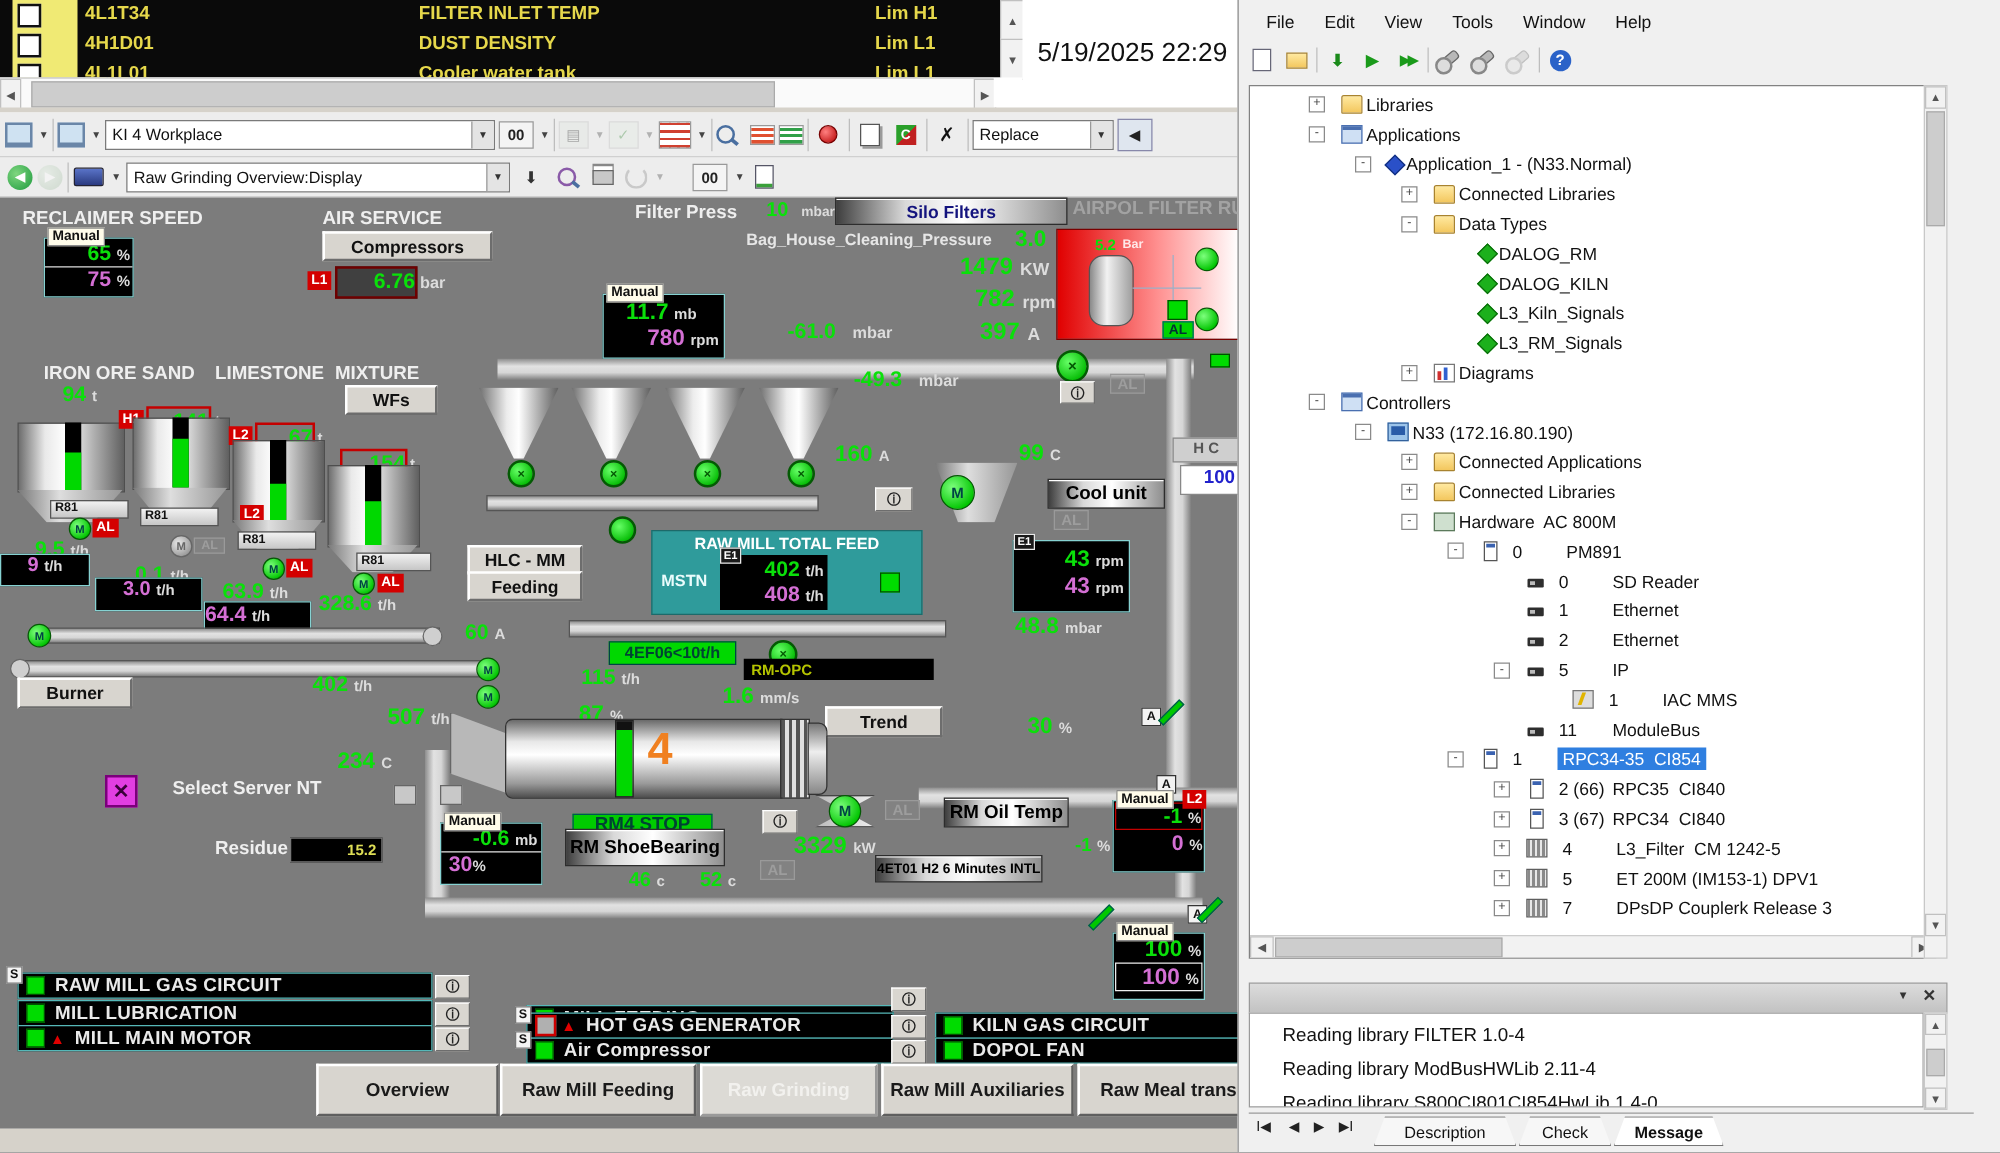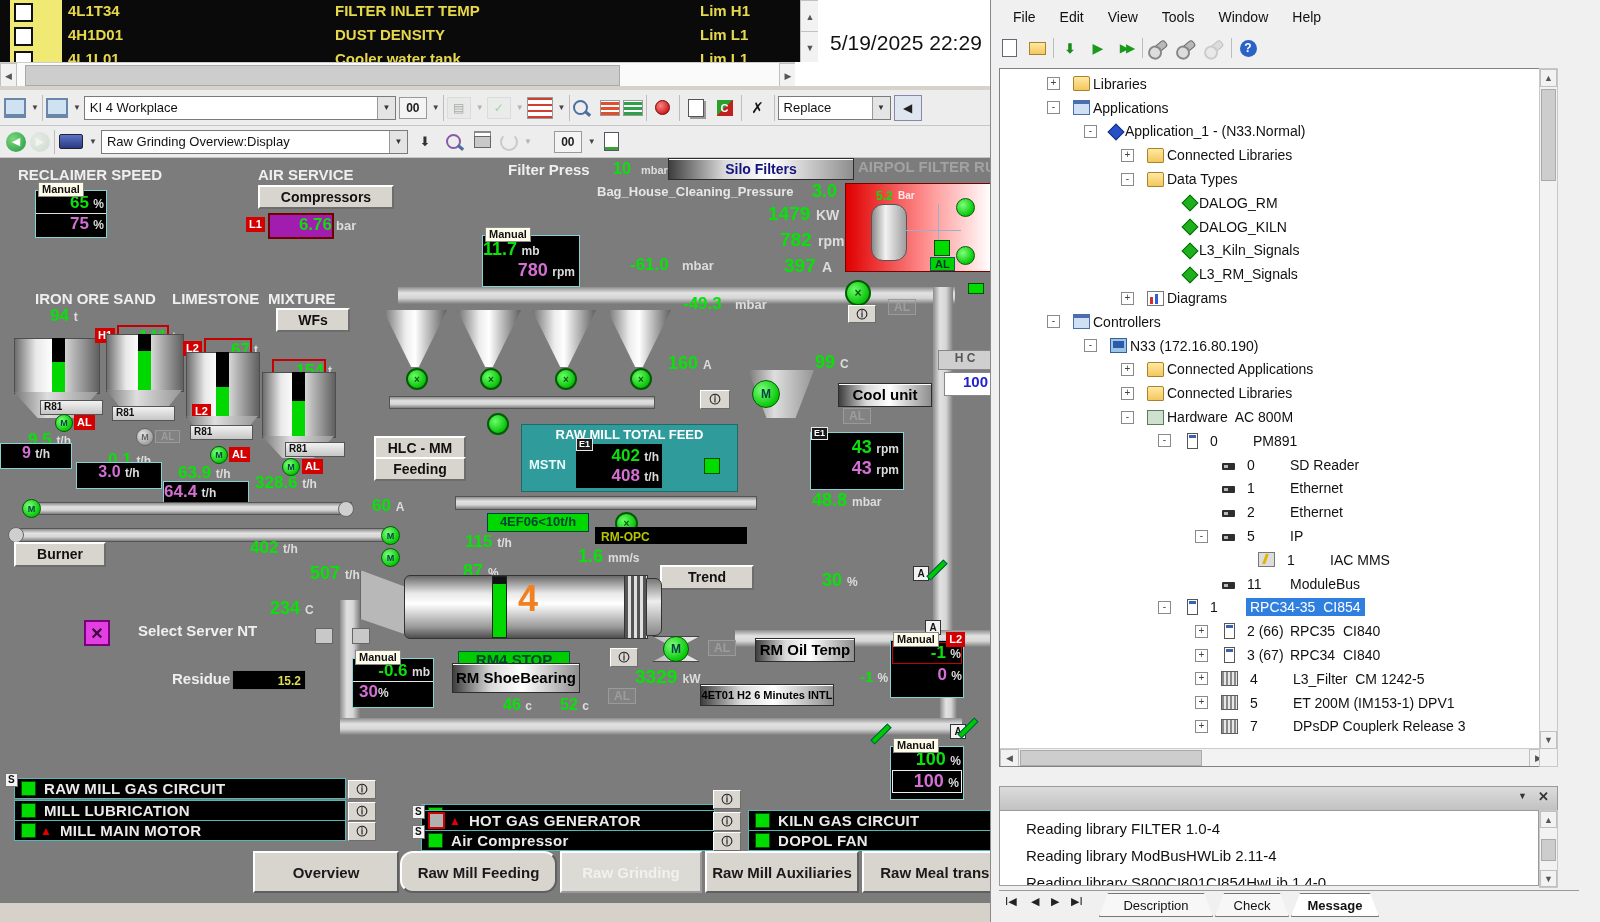--- a/index.html
+++ b/index.html
@@ -217,21 +217,21 @@
   <div class="abs lbl" style="left:18px;top:166px;font-size:15px;">RECLAIMER SPEED</div>
   <div class="abs vbox" style="left:35px;top:190px;width:70px;height:46px;">
     <span class="mtag">Manual</span>
     <div style="text-align:right;padding:2px 2px 0 0;"><span class="g" style="font-size:17px;">65</span> <span class="u">%</span></div>
     <div style="border-top:1px solid #ddd;text-align:right;padding-right:2px;"><span class="m" style="font-size:17px;">75</span> <span class="u">%</span></div>
   </div>
 
   <div class="abs lbl" style="left:258px;top:166px;font-size:15px;">AIR SERVICE</div>
   <div class="abs btn" style="left:258px;top:185px;width:132px;height:20px;font-size:14px;line-height:20px;">Compressors</div>
   <span class="abs badge" style="left:246px;top:217px;">L1</span>
-  <div class="abs" style="left:268px;top:213px;width:62px;height:22px;background:#a21caf;border:2px solid #6e0000;text-align:right;">
+  <div class="abs" style="left:268px;top:213px;width:62px;height:22px;background:#404040;border:2px solid #6e0000;text-align:right;">
     <span class="g" style="font-size:17px;">6.76</span>
   </div>
   <span class="abs u" style="left:336px;top:218px;font-size:13px;">bar</span>
 
   <span class="abs lbl" style="left:508px;top:161px;font-size:15px;">Filter Press</span>
   <span class="abs g" style="left:613px;top:160px;font-size:16px;">10</span>
   <span class="abs u" style="left:641px;top:164px;font-size:11px;">mbar</span>
   <div class="abs metal" style="left:668px;top:158px;width:184px;height:20px;line-height:20px;font-size:14px;color:#14147e;"><span>Silo Filters</span></div>
   <span class="abs" style="left:858px;top:158px;font-size:15px;font-weight:bold;color:#a2a2a2;white-space:nowrap;">AIRPOL FILTER RU</span>
   <span class="abs" style="left:597px;top:184px;font-size:13px;font-weight:bold;color:#e6e6e6;">Bag_House_Cleaning_Pressure</span>
@@ -256,21 +256,21 @@
     <span class="abs u" style="left:816px;top:207px;font-size:14px;">KW</span>
   <span class="abs g" style="left:780px;top:229px;font-size:19px;">782</span>
     <span class="abs u" style="left:818px;top:233px;font-size:14px;">rpm</span>
   <span class="abs g" style="left:784px;top:255px;font-size:19px;">397</span>
     <span class="abs u" style="left:822px;top:259px;font-size:14px;">A</span>
   <span class="abs g" style="left:630px;top:255px;font-size:17px;">-61.0</span>
     <span class="abs u" style="left:682px;top:258px;font-size:13px;">mbar</span>
 
   <div class="abs vbox" style="left:482px;top:235px;width:96px;height:50px;">
     <span class="mtag">Manual</span>
-    <div style="text-align:left;padding:3px 4px 0 0;"><span class="g" style="font-size:18px;">11.7</span> <span class="u">mb</span></div>
+    <div style="text-align:center;padding:3px 4px 0 0;"><span class="g" style="font-size:18px;">11.7</span> <span class="u">mb</span></div>
     <div style="text-align:right;padding-right:4px;"><span class="m" style="font-size:18px;">780</span> <span class="u">rpm</span></div>
   </div>
   <span class="abs g" style="left:683px;top:294px;font-size:17px;">-49.3</span>
     <span class="abs u" style="left:735px;top:297px;font-size:13px;">mbar</span>
 
   <span class="abs lbl" style="left:35px;top:290px;font-size:15px;">IRON ORE SAND</span>
   <span class="abs lbl" style="left:172px;top:290px;font-size:15px;">LIMESTONE</span>
   <span class="abs lbl" style="left:268px;top:290px;font-size:15px;">MIXTURE</span>
   <div class="abs btn" style="left:276px;top:308px;width:70px;height:20px;font-size:14px;line-height:20px;">WFs</div>
 
@@ -493,21 +493,21 @@
       <div class="abs ibtn" style="left: 348px; top: 780px; width: 26px; height: 17px;">ⓘ</div>
       <div class="abs ibtn" style="left: 348px; top: 802px; width: 26px; height: 17px;">ⓘ</div>
       <div class="abs ibtn" style="left: 348px; top: 822px; width: 26px; height: 17px;">ⓘ</div>
       <div class="abs ibtn" style="left: 713px; top: 790px; width: 26px; height: 17px;">ⓘ</div>
       <div class="abs ibtn" style="left: 713px; top: 812px; width: 26px; height: 17px;">ⓘ</div>
       <div class="abs ibtn" style="left: 713px; top: 832px; width: 26px; height: 17px;">ⓘ</div>
     </div>
 
   <div id="navbar">
       <div class="navbtn" style="left: 253px; top: 851px; width: 142px;">Overview</div>
-      <div class="navbtn" style="left: 400px; top: 851px; width: 153px; border-radius: 13px;">Raw Mill Feeding</div>
+      <div class="navbtn" style="left: 400px; top: 851px; width: 153px;">Raw Mill Feeding</div>
       <div class="navbtn dis2" style="left: 560px; top: 851px; width: 138px;">Raw Grinding</div>
       <div class="navbtn" style="left: 705px; top: 851px; width: 150px;">Raw Mill Auxiliaries</div>
       <div class="navbtn" style="left: 862px; top: 851px; width: 160px;">Raw Meal transpo</div>
     </div>
 
   <div class="abs" style="left:0;top:903px;width:990px;height:19px;background:#d6d2ca;"></div>
 
   <div class="abs" id="builder" style="left:990px;top:0;width:610px;height:922px;">
     <div id="menu-bar" style="position:absolute;left:10px;top:0;height:33px;display:flex;align-items:center;">
         <span class="menu-item">File</span>

